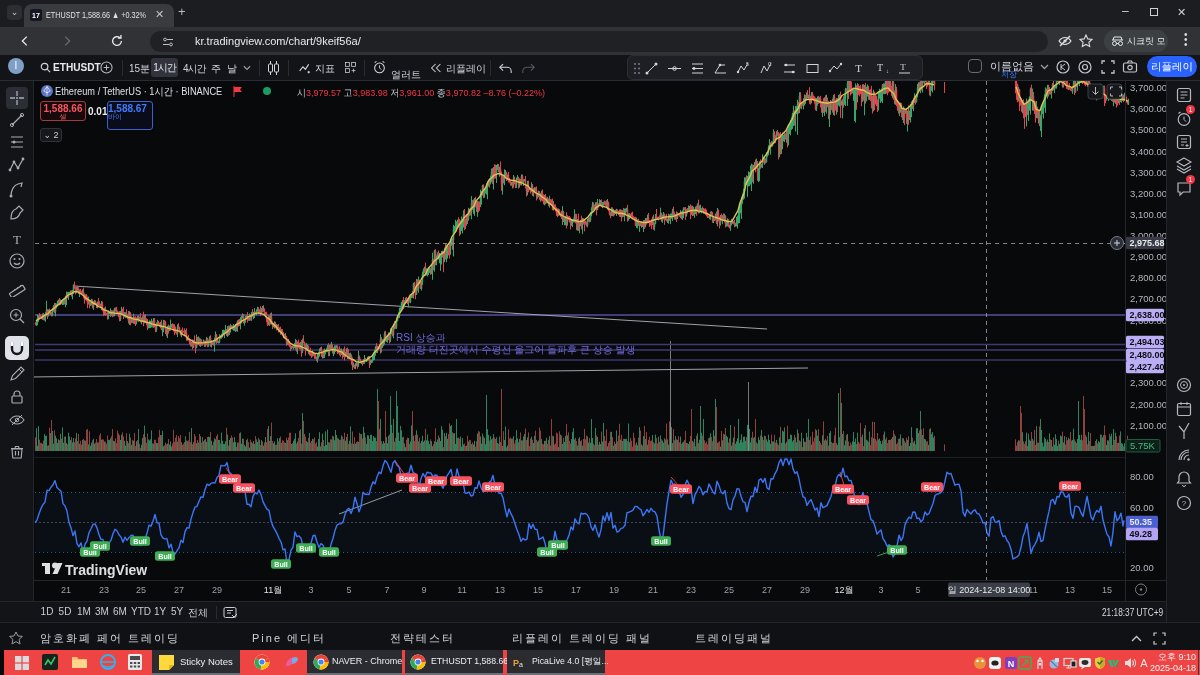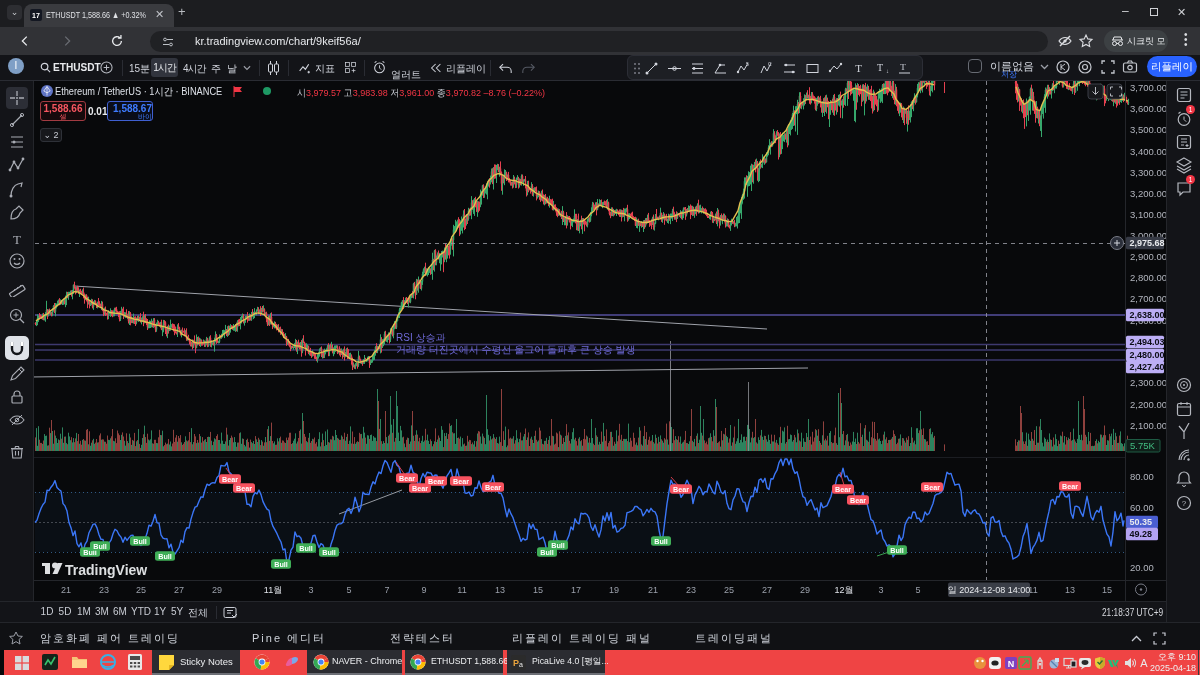--- a/index.html
+++ b/index.html
@@ -561,21 +561,21 @@
       <path d="M1 0v11" stroke="#f23645"></path>
       <path d="M1 1h8l-2 2.5L9 6H1z" fill="#f23645"></path>
     </svg>
     <div class="abs" style="left:263px;top:87px;width:8px;height:8px;border-radius:50%;background:#1e9964"></div>
     <span class="abs" style="left:297px;top:87px;font-size:9.8px;color:#c6c9d1;white-space:nowrap;transform:scaleX(0.92);transform-origin:0 50%">시<span style="color:#f23645">3,979.57</span> 고<span style="color:#f23645">3,983.98</span> 저<span style="color:#f23645">3,961.00</span> 종<span style="color:#f23645">3,970.82</span> <span style="color:#f23645">–8.76 (–0.22%)</span></span>
     <div class="abs" style="left:40px;top:101px;width:46px;height:20px;border:1px solid #a23b42;border-radius:3px;background:rgba(35,12,14,0.5);text-align:center">
       <div style="font-size:10px;font-weight:bold;color:#f75660;margin-top:1px">1,588.66</div>
       <div style="font-size:7px;color:#f75660;margin-top:-2px">셀</div>
     </div>
     <span class="abs" style="left:88px;top:106px;font-size:10px;font-weight:bold;color:#e8eaed">0.01</span>
-    <div class="abs" style="left:107px;top:101px;width:46px;height:20px;border:1px solid #3f5fd1;border-radius:3px;background:rgba(12,18,40,0.5);text-align:right">
+    <div class="abs" style="left:107px;top:101px;width:46px;height:29px;border:1px solid #3f5fd1;border-radius:3px;background:rgba(12,18,40,0.5);text-align:left">
       <div style="font-size:10px;font-weight:bold;color:#3e7bff;margin-top:1px">1,588.67</div>
       <div style="font-size:7px;color:#3e7bff;margin-top:-2px">바이</div>
     </div>
     <div class="abs" style="left:40px;top:128px;width:22px;height:14px;background:#17181c;border:1px solid #2e3138;border-radius:3px;color:#c9ccd4;font-size:9px;text-align:center;line-height:13px">⌄ 2</div>
     <div id="botbar" class="abs">
       <span class="rbtn" style="left:35px;width:24px">1D</span>
       <span class="rbtn" style="left:53px;width:24px">5D</span>
       <span class="rbtn" style="left:72px;width:24px">1M</span>
       <span class="rbtn" style="left:90px;width:24px">3M</span>
       <span class="rbtn" style="left:108px;width:24px">6M</span>

